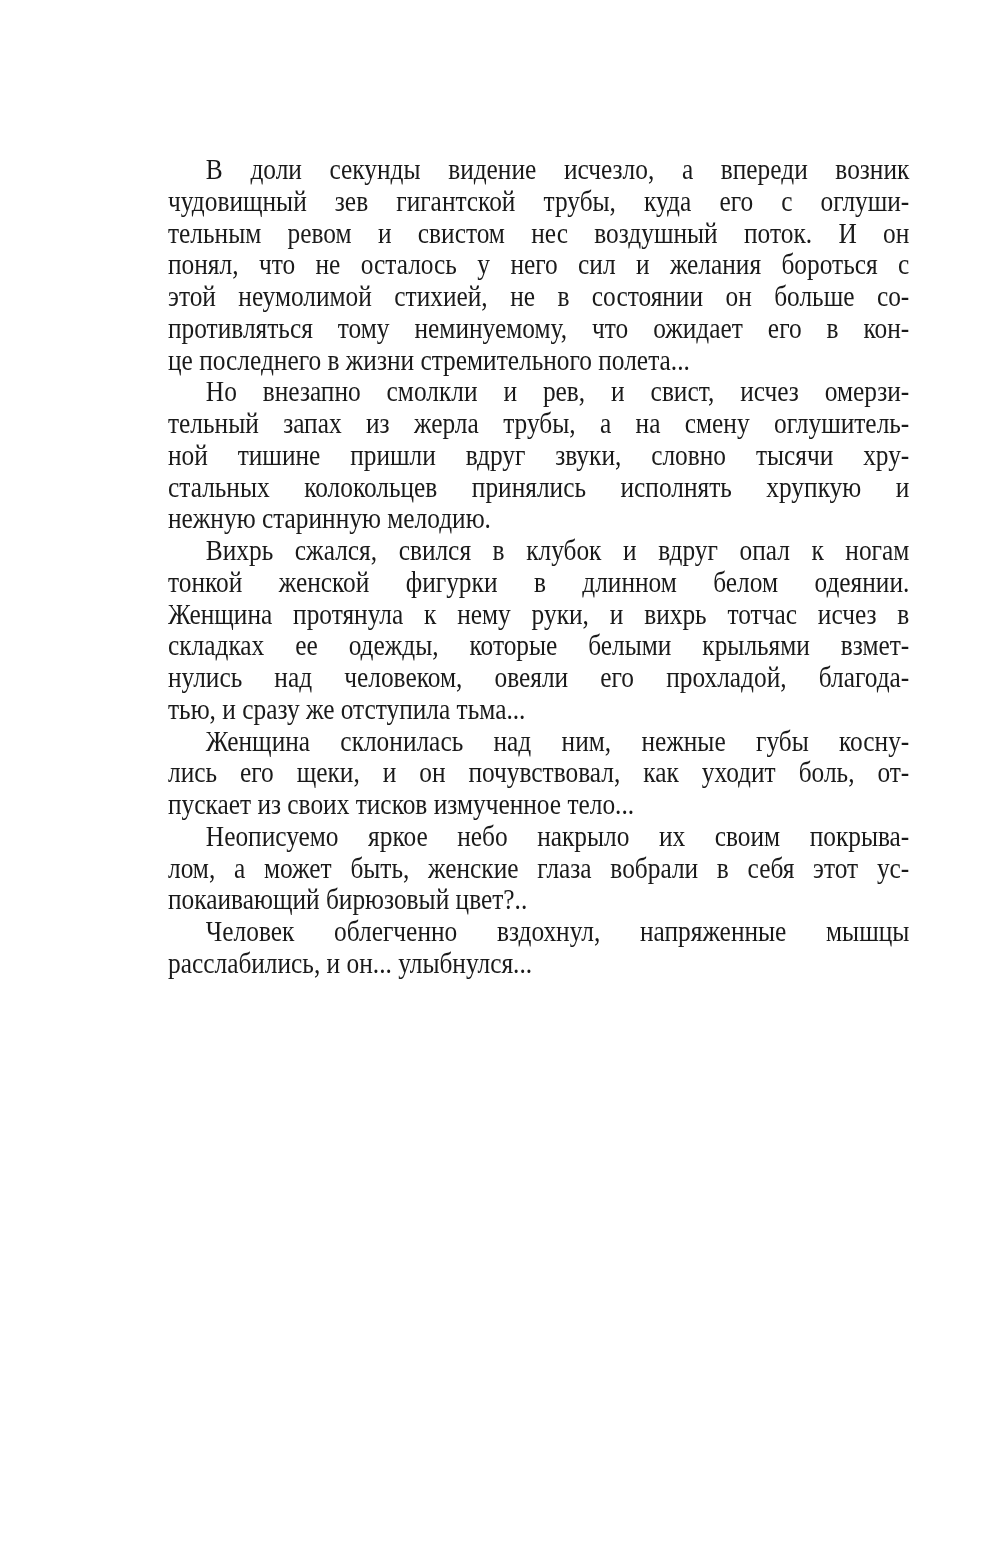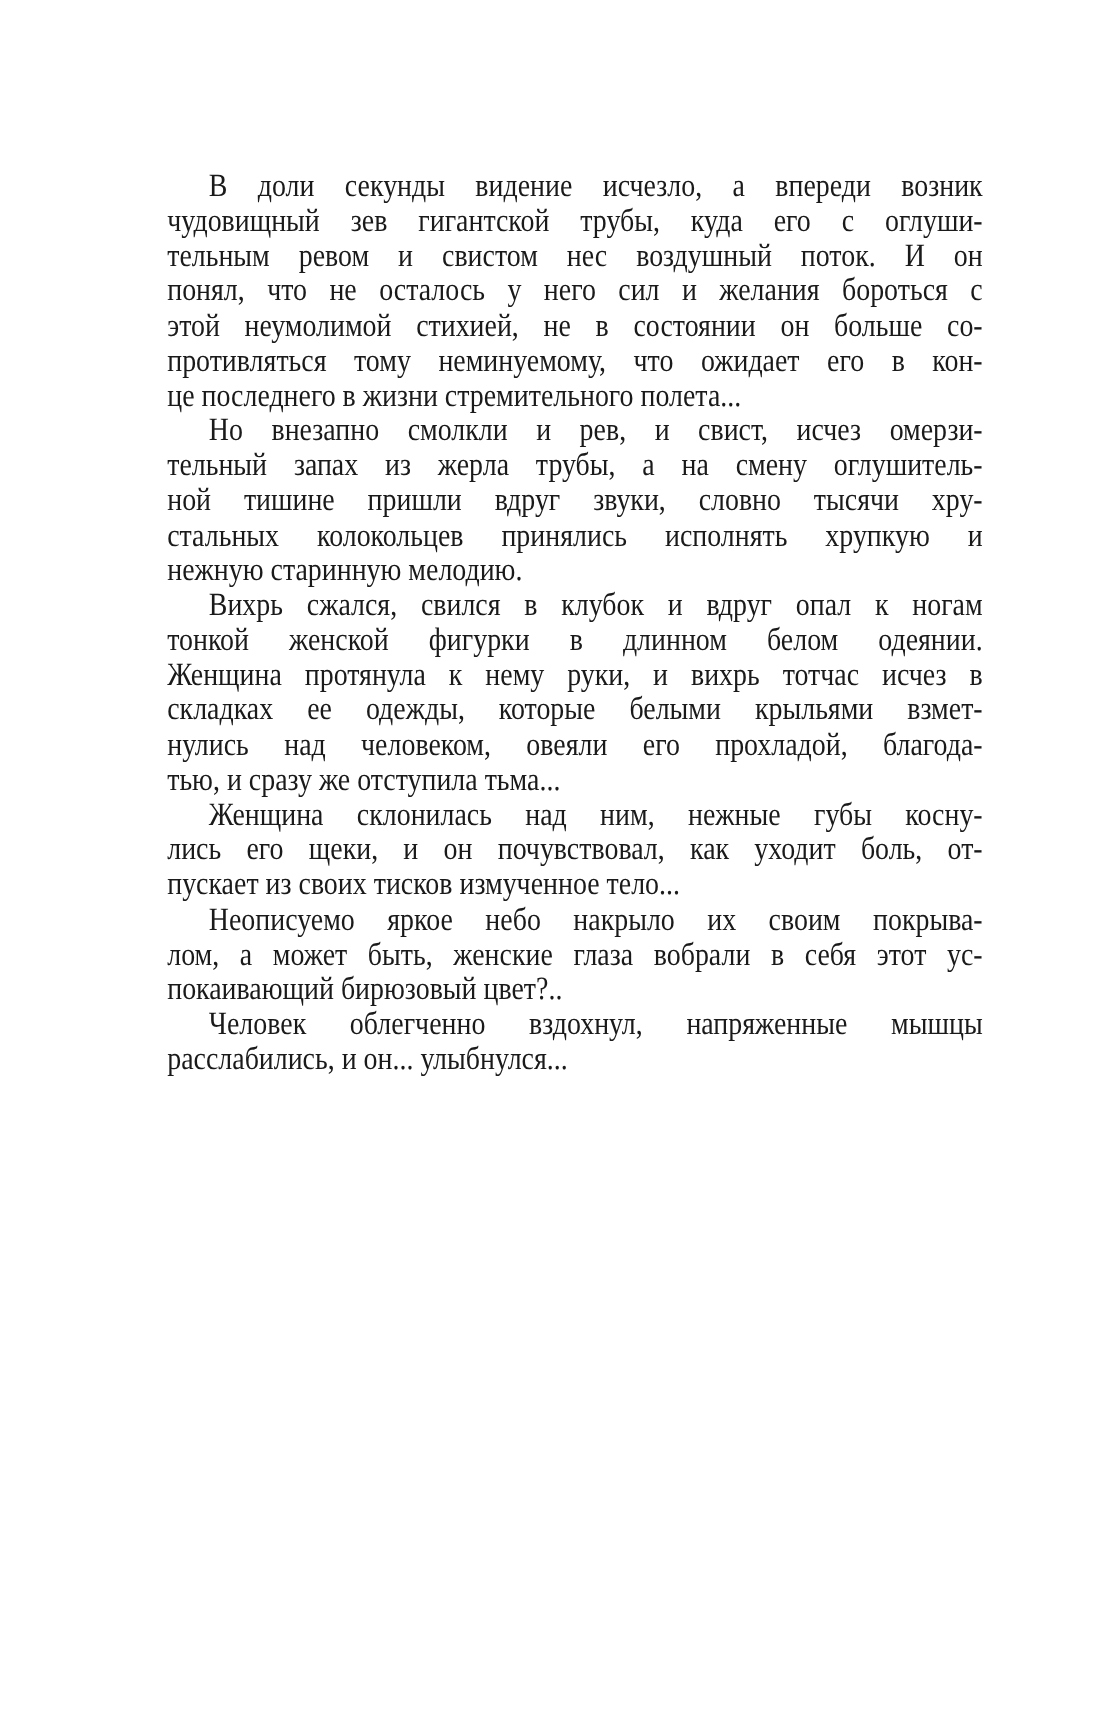--- a/index.html
+++ b/index.html
@@ -8,21 +8,21 @@
       background: #ffffff;
     }
     body {
       width: 1000px;
       height: 1559px;
       position: relative;
       overflow: hidden;
     }
     .page {
       position: absolute;
-      left: 0;
+      left: 16px;
       top: 0;
       width: 977px;
       height: 1559px;
       background: #ffffff;
     }
     .text-block {
       position: absolute;
       left: 152px;
       top: 154px;
       width: 741px;

